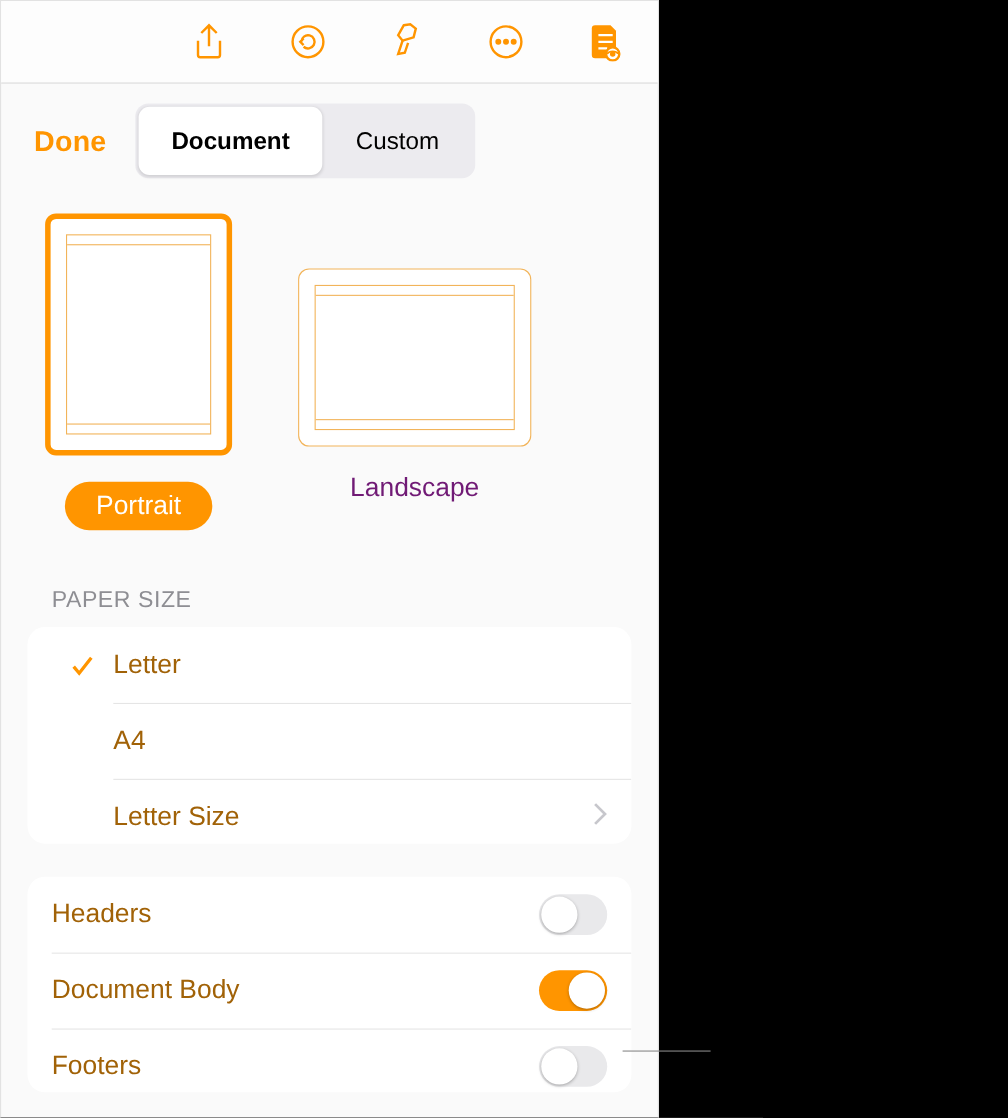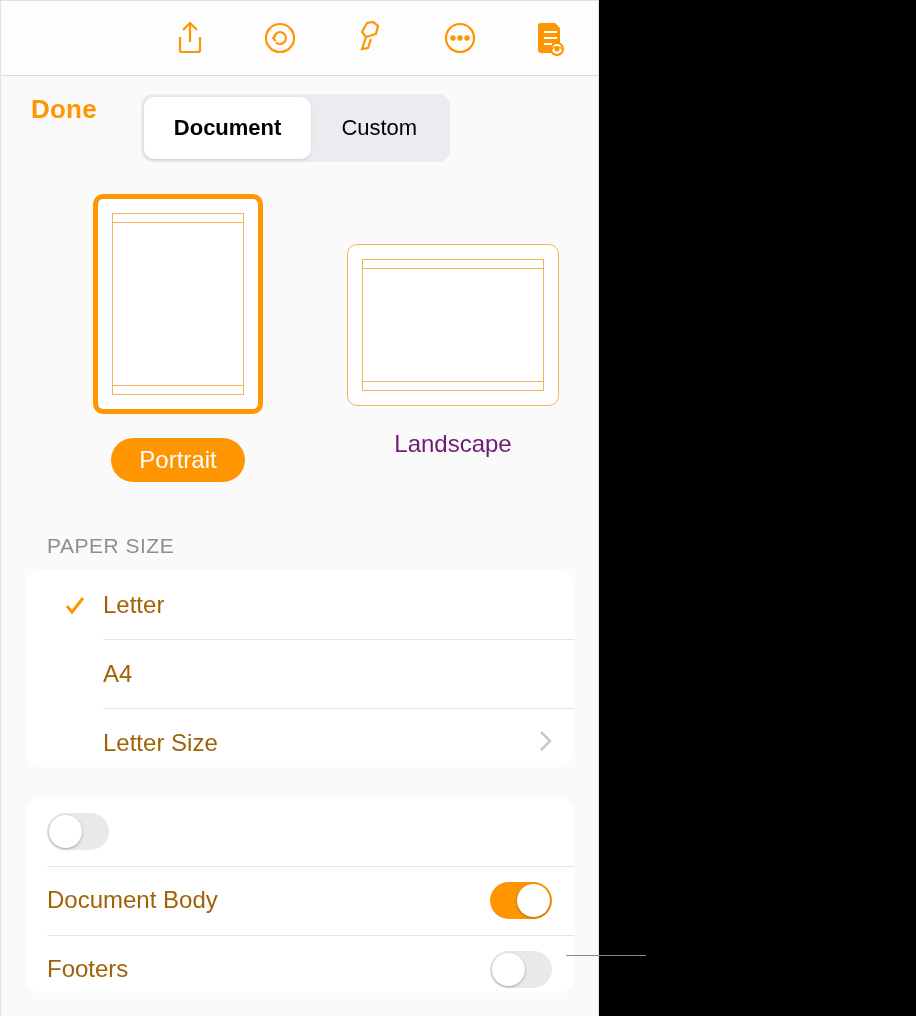--- a/index.html
+++ b/index.html
@@ -5,28 +5,28 @@
 html,body{margin:0;padding:0;font-family:-apple-system,BlinkMacSystemFont,"Helvetica Neue",Arial,sans-serif;background:#000}
 .stage{width:916px;height:1016px;background:#000;position:relative}
 .app{width:597px;height:1016px;background:#fafafa;border:1px solid #e2e2e2;position:absolute;top:0;left:0;display:flex;flex-direction:column;overflow:hidden}
 
 
 .toolbar{height:78px;border-bottom:1px solid #d9d9d9;display:flex;align-items:center;justify-content:flex-end;gap:50px;padding:0 28px;background:#fdfdfd}
 .toolbar .ticon{width:40px;height:40px;display:flex;align-items:center;justify-content:center;color:#ff9500}
 .toolbar svg{stroke:#ff9500;fill:none;stroke-width:2.2}
 
 
-.hdr{display:flex;gap:44px;padding:18px 30px 22px 30px}
+.hdr{display:flex;align-items:center;gap:26px;padding:18px 30px 22px 30px}
 .done{color:#ff9500;font-size:26px;font-weight:600;letter-spacing:.2px}
 .seg{display:flex;background:#ecebef;border-radius:12px;padding:3px}
 .seg div{padding:18px 30px;border-radius:10px;font-size:22px;color:#000}
 .seg .act{background:#fff;box-shadow:0 1px 3px rgba(0,0,0,.12);font-weight:600}
 
 
-.orients{display:flex;gap:84px;padding:10px 0 14px 92px}
+.orients{display:flex;gap:60px;padding:10px 0 14px 40px}
 .ocol{display:flex;flex-direction:column;align-items:center;gap:24px}
 .thumb{background:#fff;border-radius:10px;position:relative}
 .thumb.port{width:160px;height:210px;border:5px solid #ff9500}
 .thumb.land{width:210px;height:160px;border:1px solid #f2b45a;margin-top:50px}
 .margins{position:absolute;border:1px solid #f2b45a}
 .thumb.port .margins{top:14px;left:14px;right:14px;bottom:14px}
 .thumb.land .margins{top:14px;left:14px;right:14px;bottom:14px}
 .margins::before,.margins::after{content:"";position:absolute;background:#f2b45a}
 .thumb.port .margins::before{top:8px;left:0;right:0;height:1px}
 .thumb.port .margins::after{bottom:8px;left:0;right:0;height:1px}
@@ -141,20 +141,21 @@
         <span class="chevron">
           <svg width="14" height="22" viewBox="0 0 14 22">
               <path d="M3 2l9 9-9 9"></path>
             </svg>
         </span>
       </div>
     </div>
 
     <div class="group group2">
       <div class="row">
+        <span class="rlabel">Headers</span>
         <span class="toggle"></span>
       </div>
       <div class="row">
         <span class="rlabel">Document Body</span>
         <span class="toggle on"></span>
       </div>
       <div class="row">
         <span class="rlabel">Footers</span>
         <span class="toggle"></span>
       </div>

